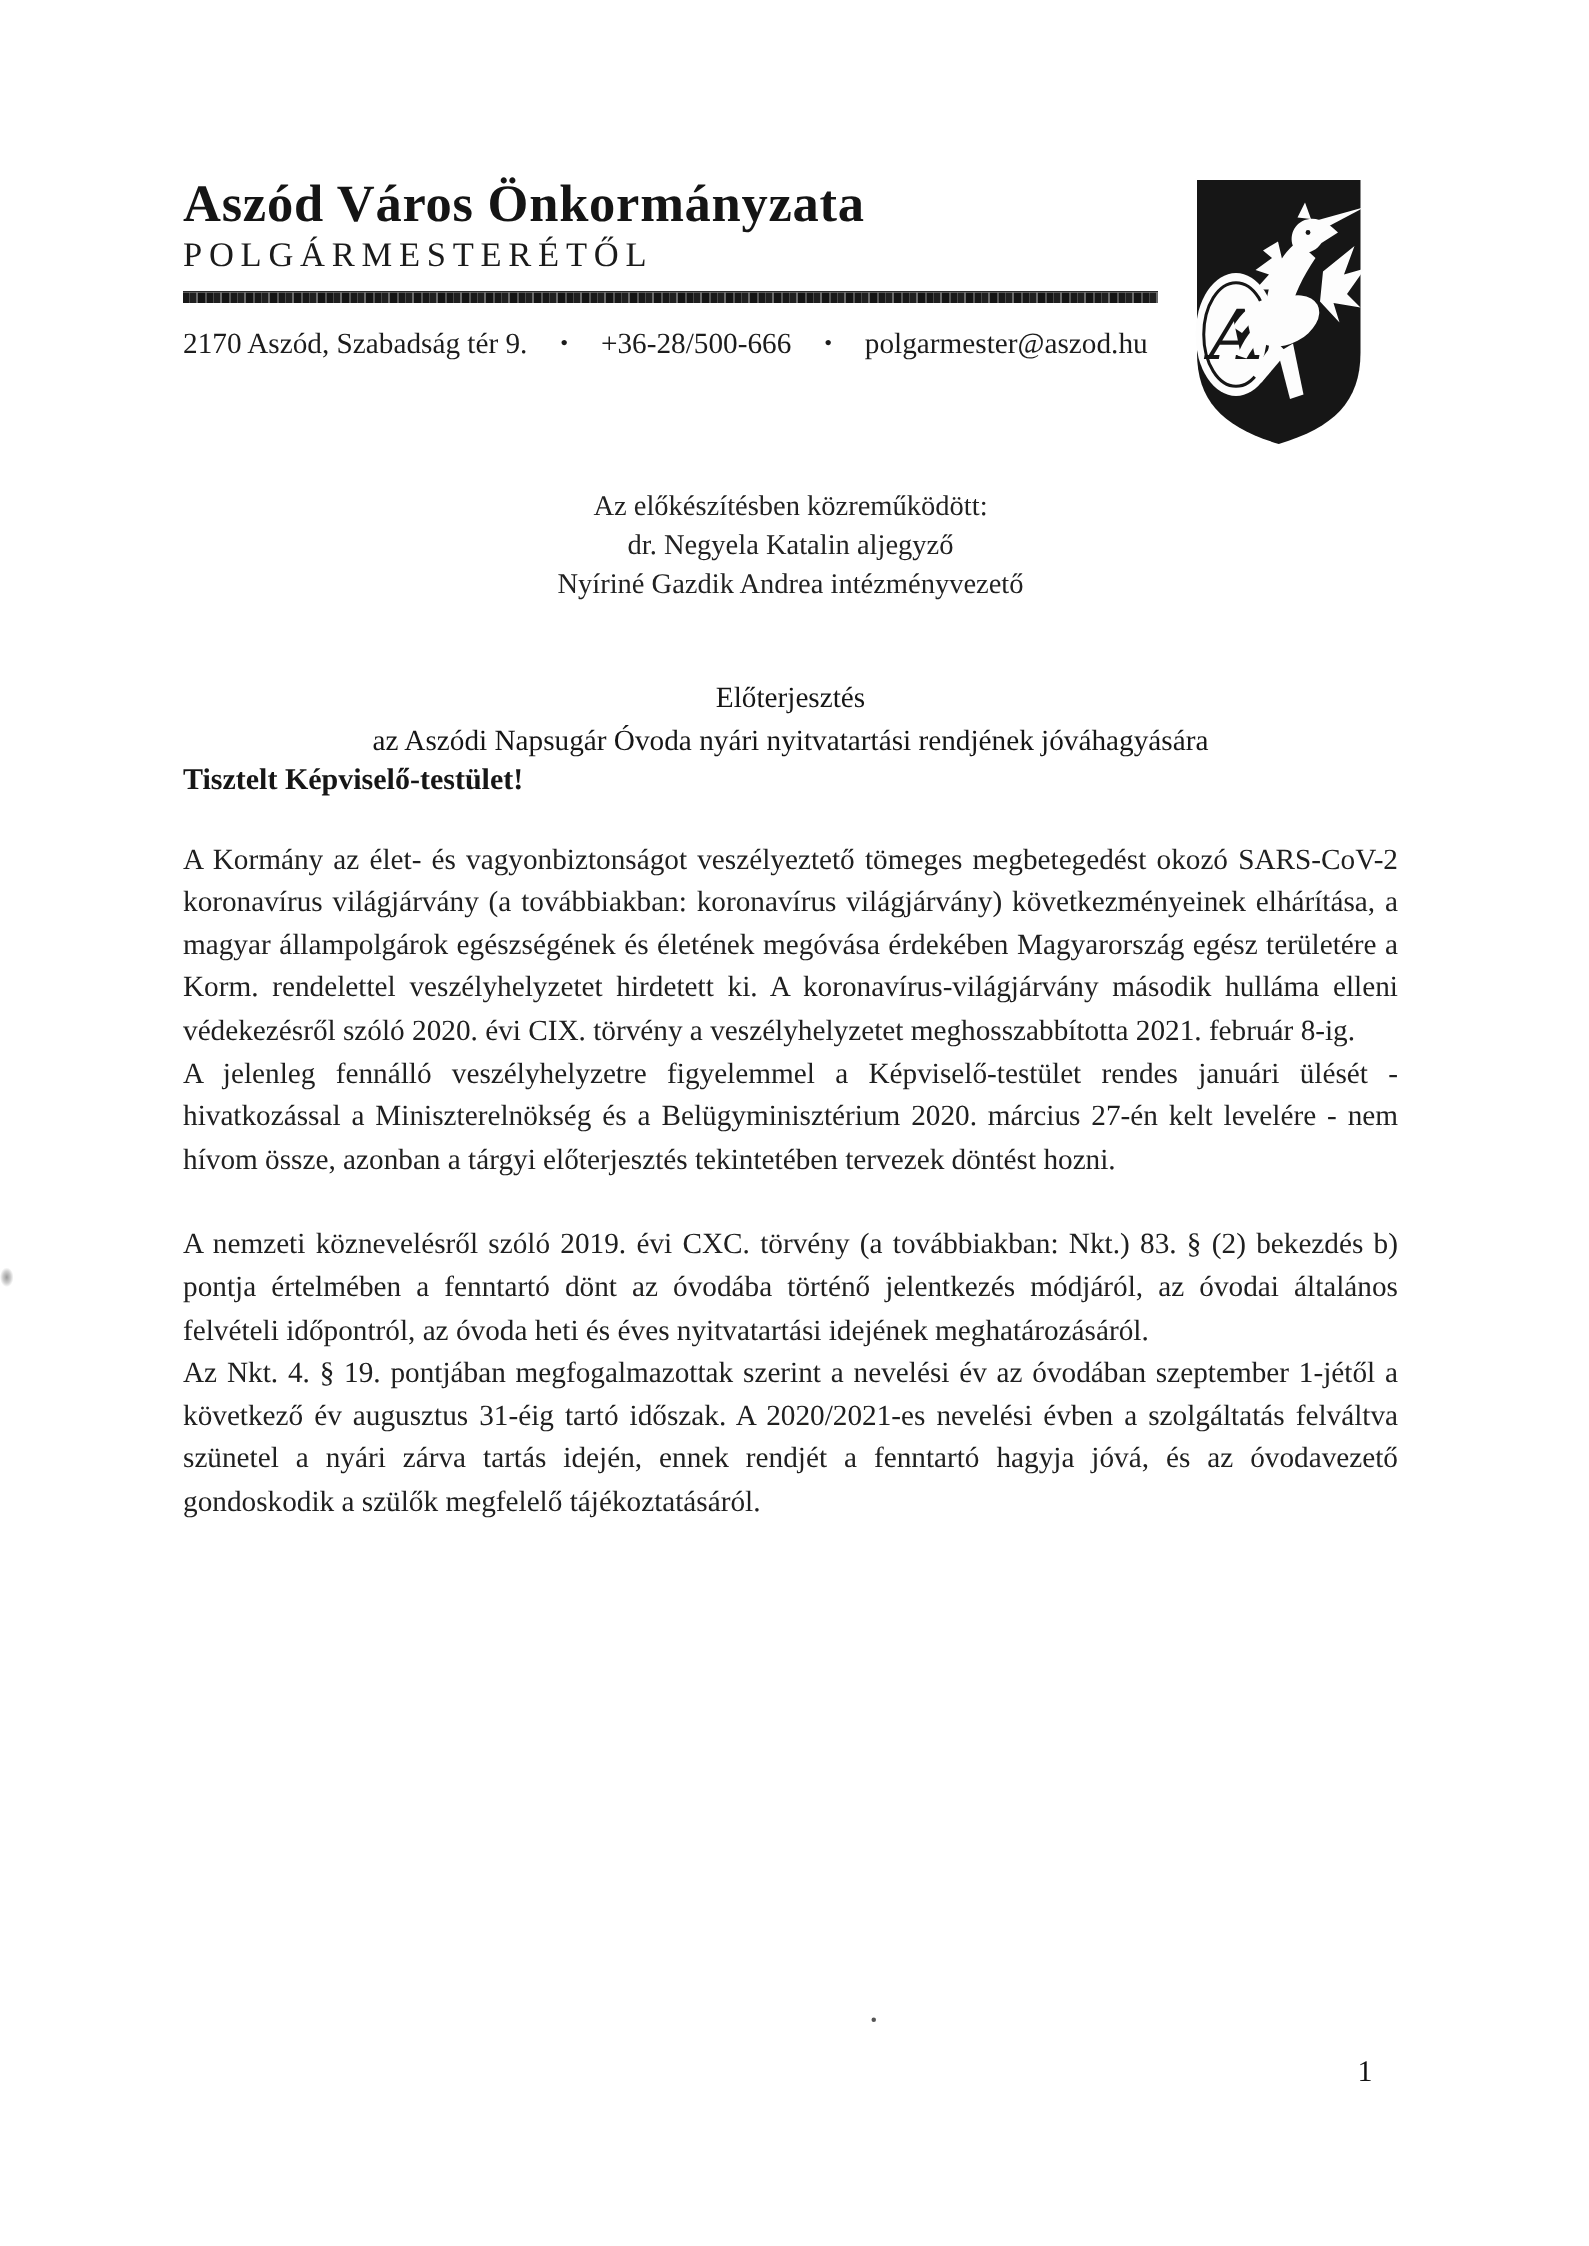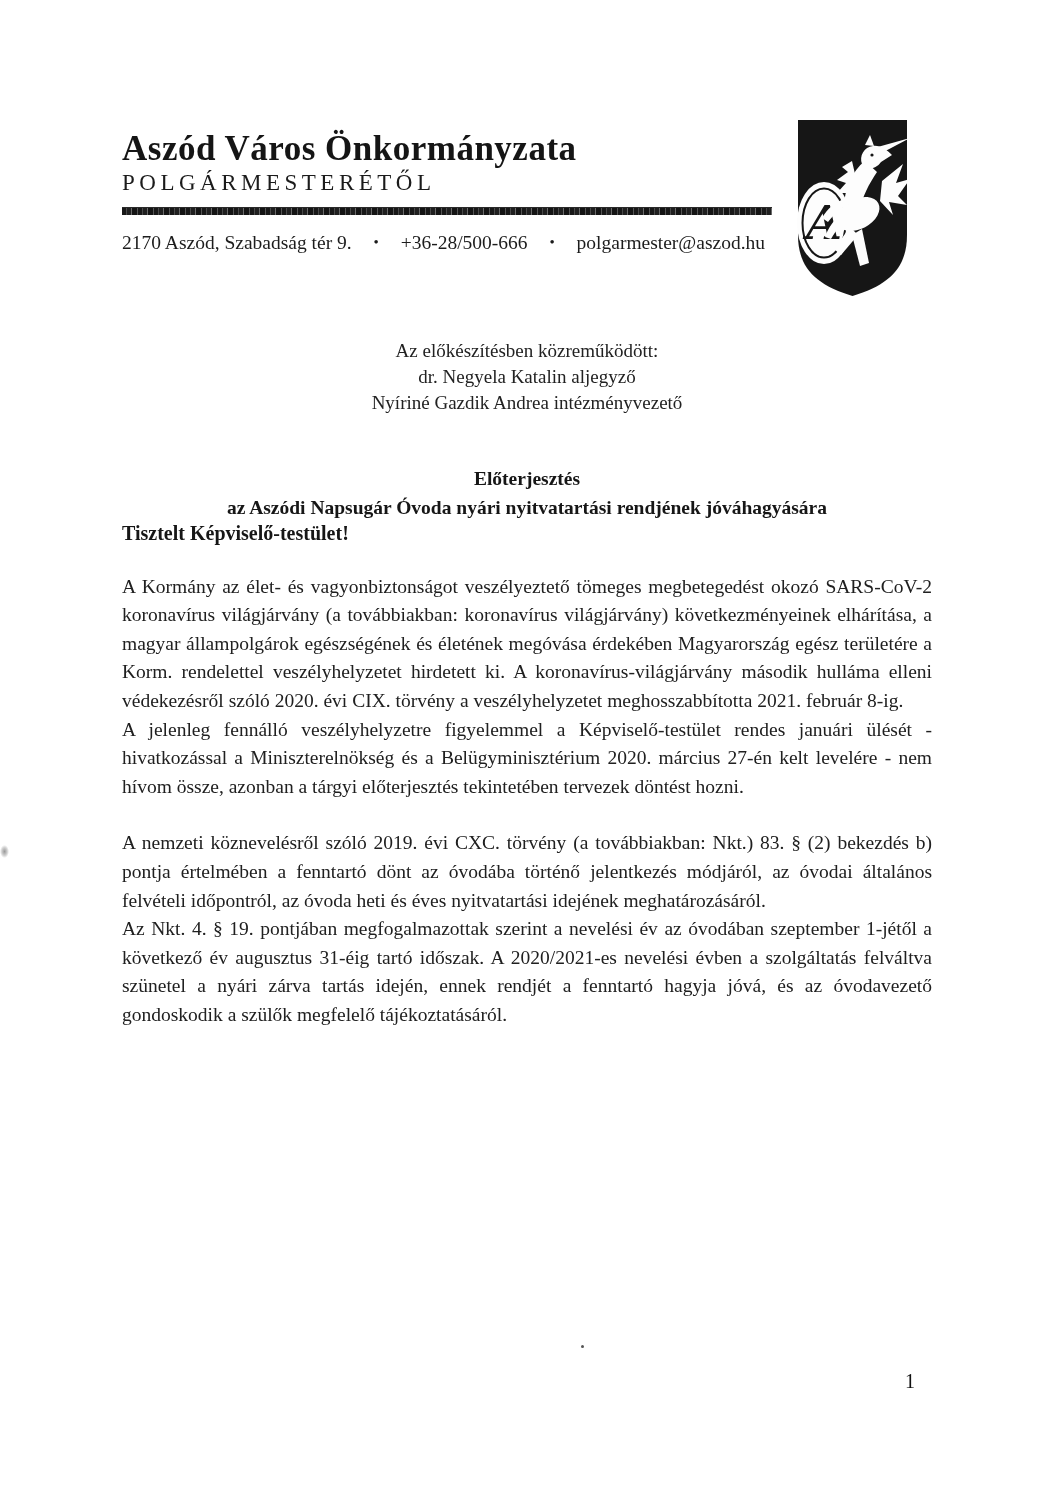--- a/index.html
+++ b/index.html
@@ -8,21 +8,21 @@
     width: 1059px;
     height: 1497px;
     background: #ffffff;
     overflow: hidden;
     font-family: "Liberation Serif", "DejaVu Serif", serif;
     color: #1d1d1d;
   }
   .content {
     position: absolute;
     left: 122px;
-    top: 13px;
+    top: 0;
     width: 810px;
   }
   .org-name {
     margin: 116px 0 0 0;
     font-size: 35px;
     font-weight: bold;
     letter-spacing: 0.5px;
     color: #151515;
   }
   .office-line {
@@ -66,21 +66,21 @@
   .contributors {
     margin-top: 84px;
     text-align: center;
     font-size: 19px;
     line-height: 26.2px;
     color: #222222;
   }
   .doc-title {
     margin-top: 47px;
     text-align: center;
-    font-weight: bold;
+    font-weight: normal;
     font-size: 19.5px;
     line-height: 29px;
     color: #161616;
   }
   .salutation {
     font-weight: bold;
     font-size: 20px;
     color: #161616;
   }
   .body-text p {

